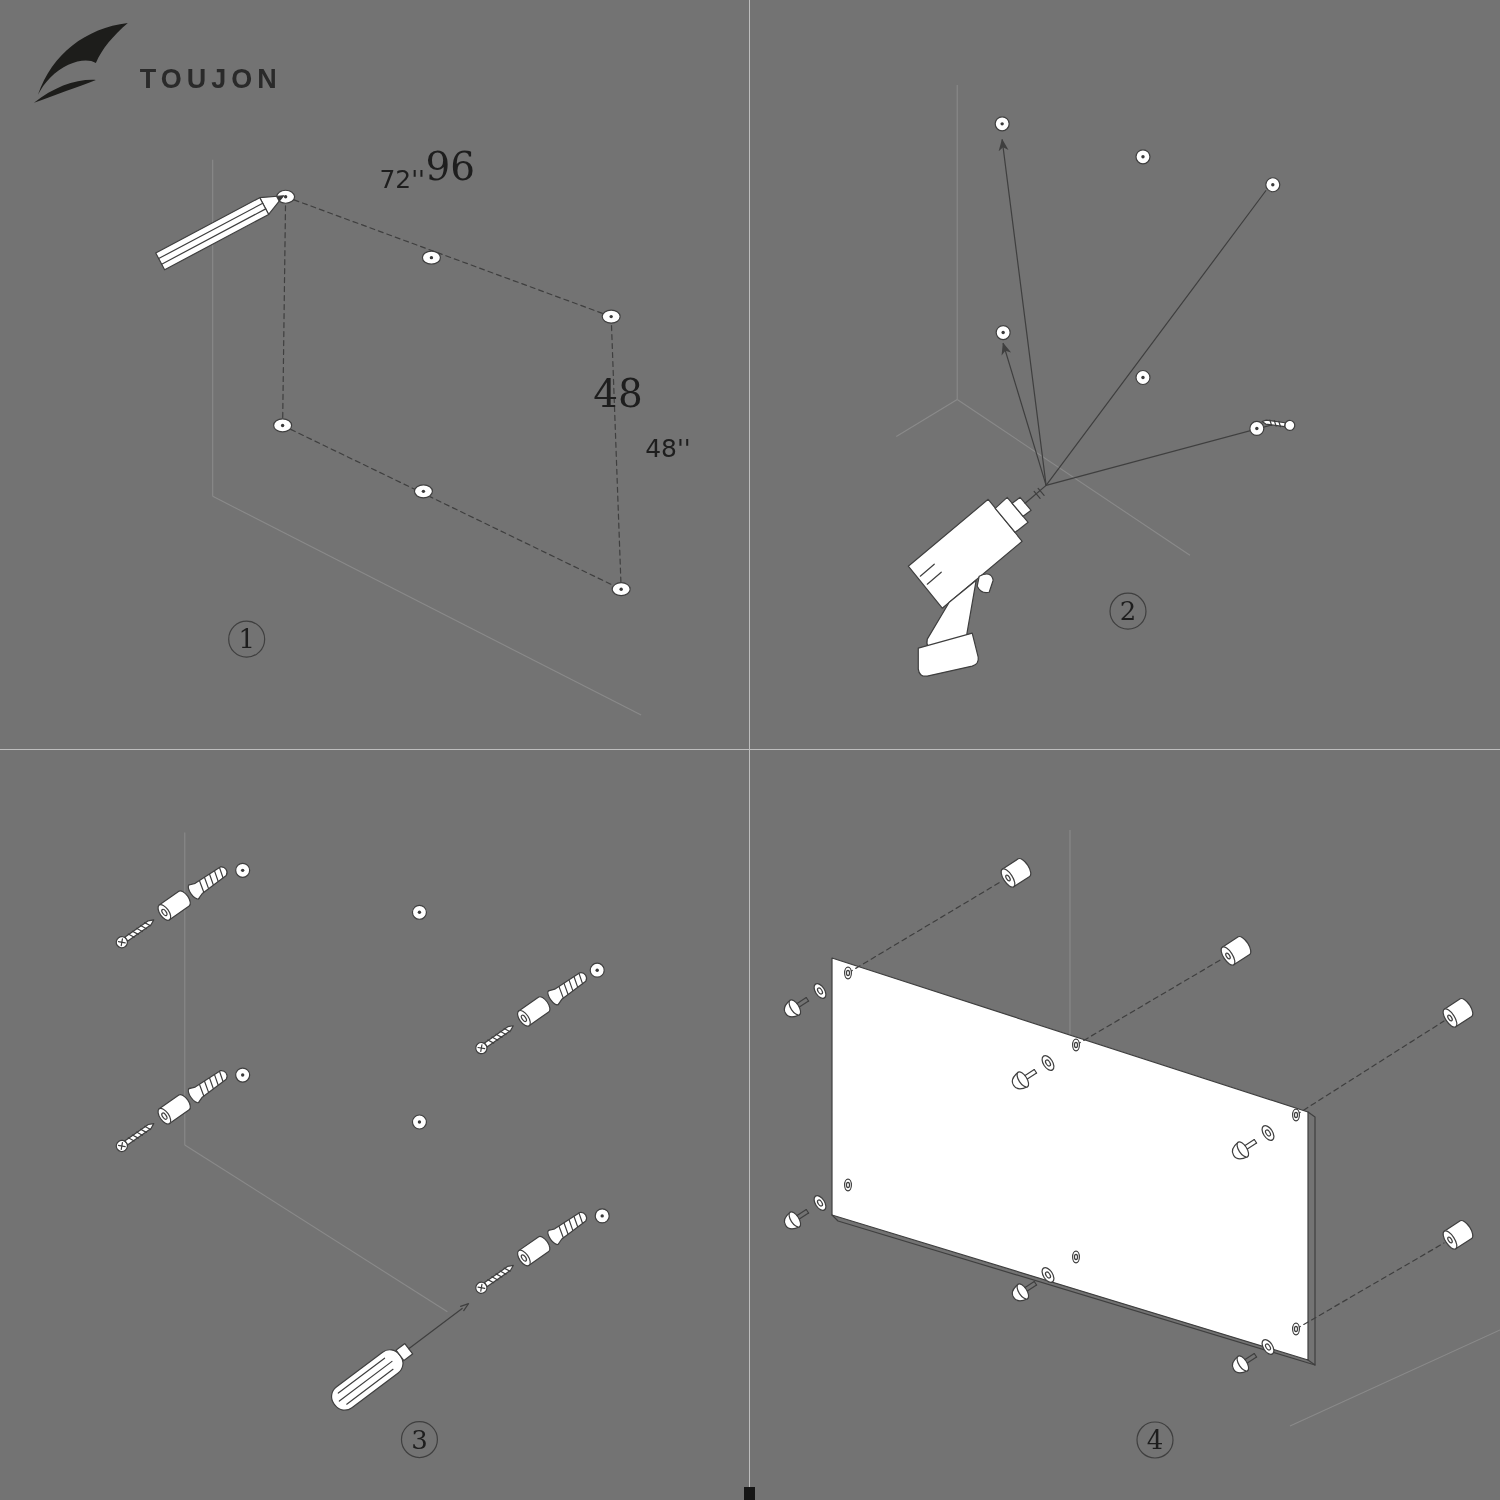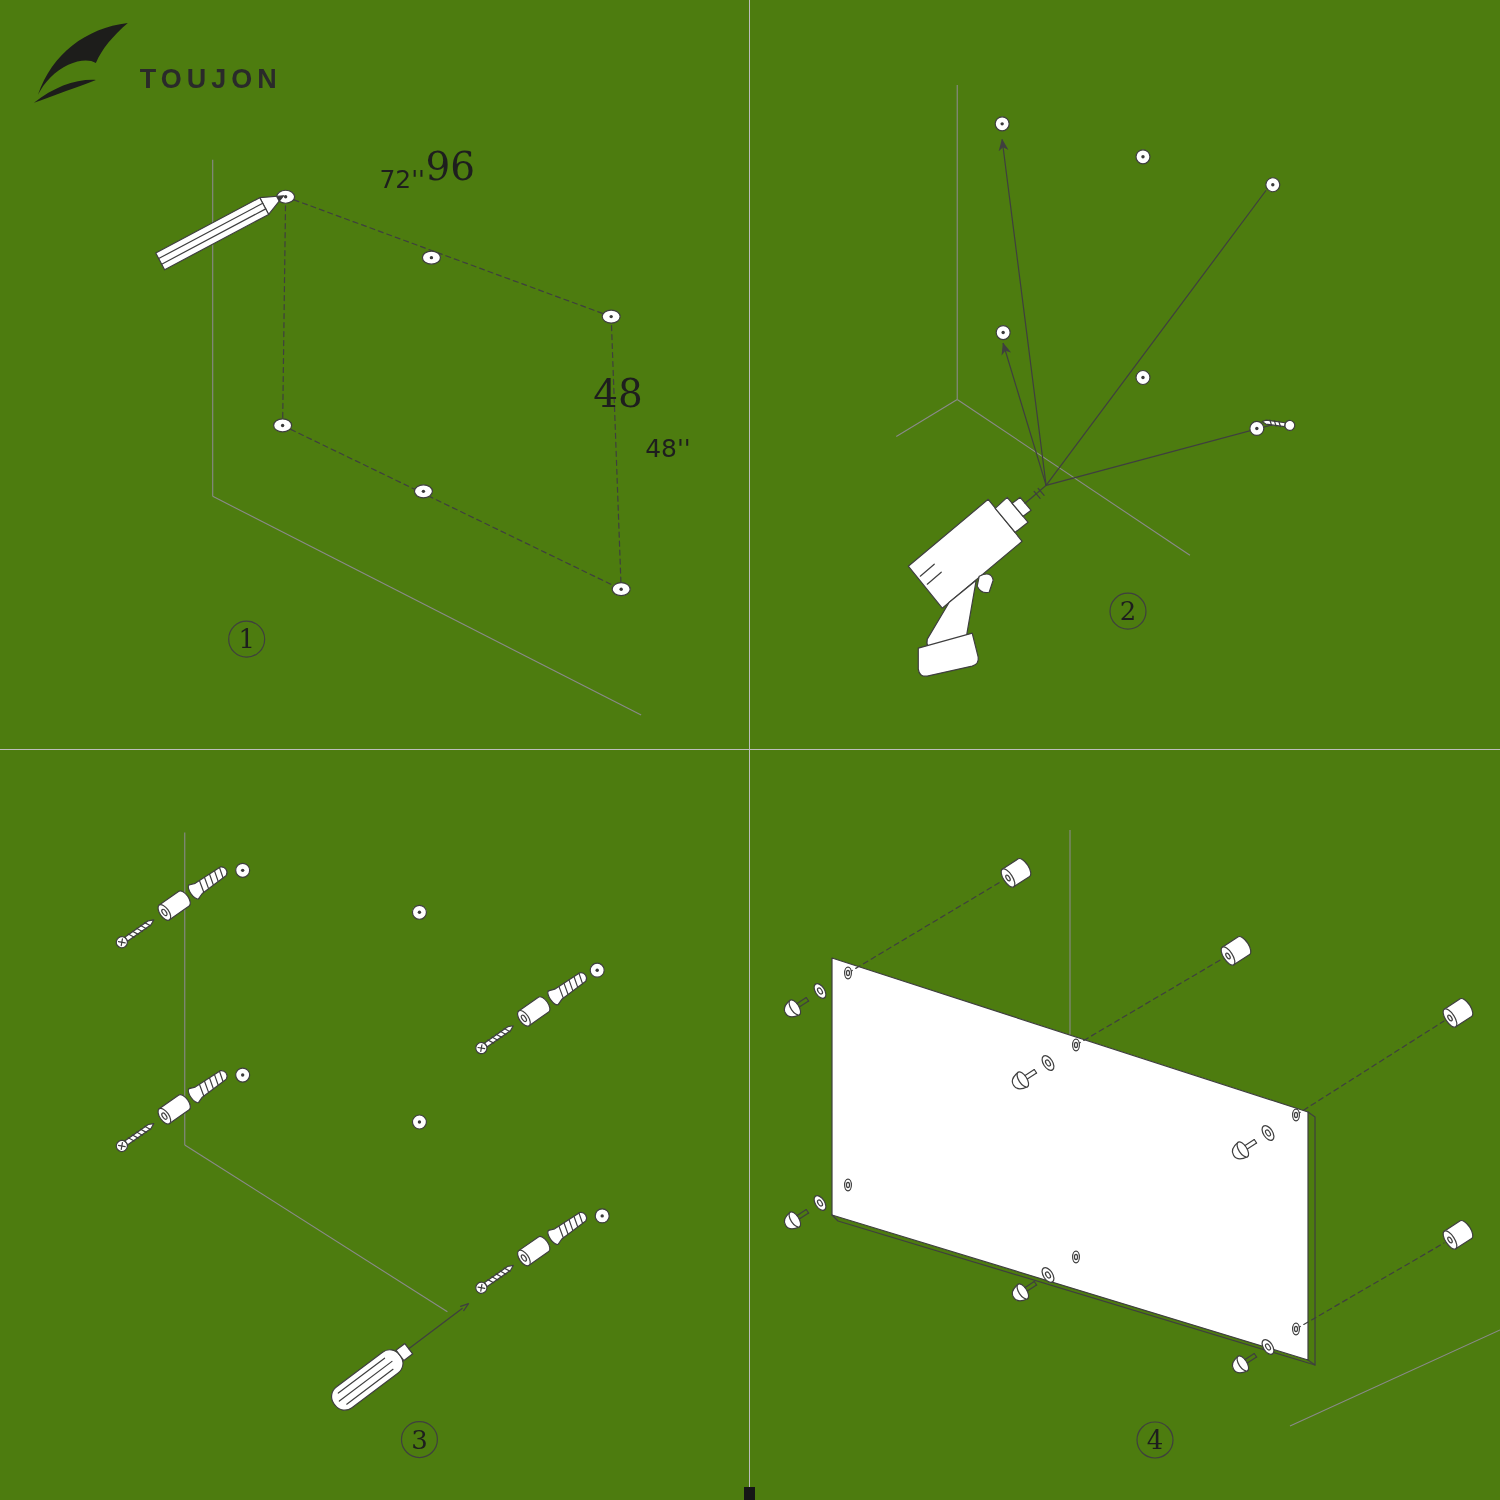--- a/index.html
+++ b/index.html
@@ -1,16 +1,16 @@
 <!DOCTYPE html>
 <html><head>
 <meta charset="utf-8">
 <style>
   html,body{margin:0;padding:0;background:#ffffff;}
-  .sheet{position:relative;width:1500px;height:1500px;background:#4d7c0f;display:grid;
+  .sheet{position:relative;width:1500px;height:1500px;background:#737373;display:grid;
          grid-template-columns:750px 750px;grid-template-rows:750px 750px;}
   .q{box-sizing:border-box;position:relative;}
   .q1{border-right:1px solid #bdbdbd;border-bottom:1px solid #bdbdbd;}
   .q2{border-bottom:1px solid #bdbdbd;}
   .q3{border-right:1px solid #bdbdbd;}
   .qsvg{width:100%;height:100%;display:block;}
   .ln{stroke:#3f3f3f;stroke-width:1.2;fill:none;stroke-linecap:round;stroke-linejoin:round;}
   .fw{fill:#ffffff;}
   .fd{fill:#3a3a3a;stroke:none;}
   .fd2{fill:#1d1d1b;stroke:none;}

